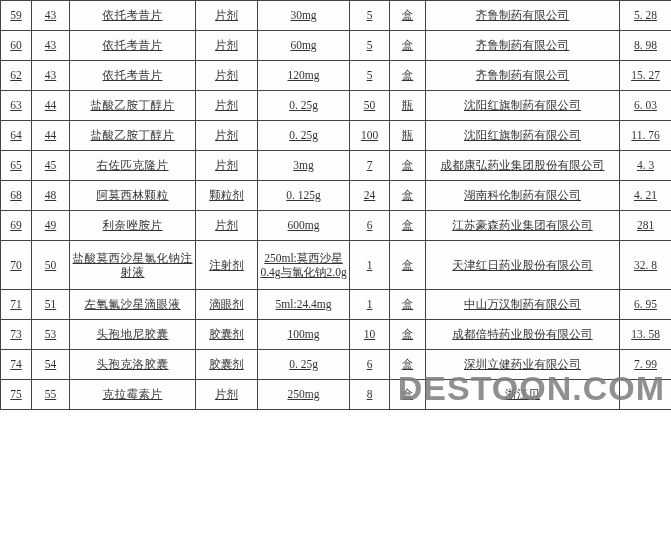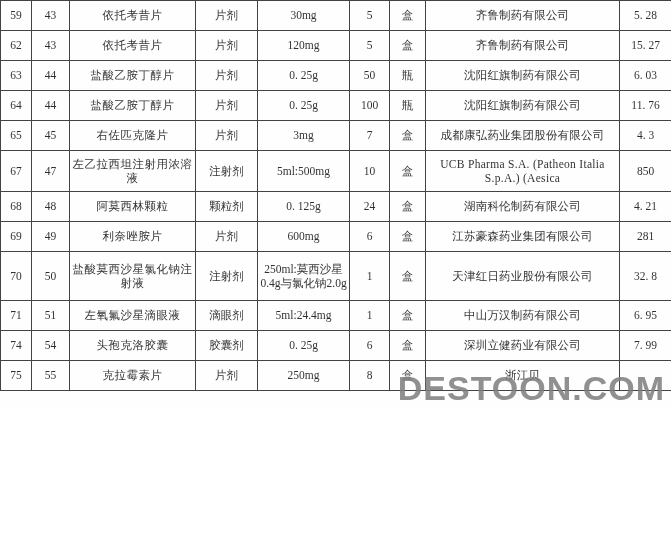--- a/index.html
+++ b/index.html
@@ -14,20 +14,21 @@
     color: #1a1a1a;
     position: relative;
     overflow: hidden;
   }
   #sheet {
     position: absolute;
     left: 0;
     top: 0;
     width: 671px;
     height: 410px;
+    text-decoration: underline;
   }
   table.drug-table {
     border-collapse: collapse;
     width: 671px;
     table-layout: fixed;
   }
   table.drug-table td {
     border: 1px solid #2b2b2b;
     text-align: center;
     vertical-align: middle;
@@ -106,20 +107,31 @@
           <td class="cell-seq">43</td>
           <td class="cell-name">依托考昔片</td>
           <td class="cell-form">片剂</td>
           <td class="cell-spec">30mg</td>
           <td class="cell-qty">5</td>
           <td class="cell-unit">盒</td>
           <td class="cell-maker">齐鲁制药有限公司</td>
           <td class="cell-price">5. 28</td>
         </tr>
         <tr class="row-h-normal">
+          <td class="cell-no">60</td>
+          <td class="cell-seq">43</td>
+          <td class="cell-name">依托考昔片</td>
+          <td class="cell-form">片剂</td>
+          <td class="cell-spec">60mg</td>
+          <td class="cell-qty">5</td>
+          <td class="cell-unit">盒</td>
+          <td class="cell-maker">齐鲁制药有限公司</td>
+          <td class="cell-price">8. 98</td>
+        </tr>
+        <tr class="row-h-normal">
           <td class="cell-no">62</td>
           <td class="cell-seq">43</td>
           <td class="cell-name">依托考昔片</td>
           <td class="cell-form">片剂</td>
           <td class="cell-spec">120mg</td>
           <td class="cell-qty">5</td>
           <td class="cell-unit">盒</td>
           <td class="cell-maker">齐鲁制药有限公司</td>
           <td class="cell-price">15. 27</td>
         </tr>
@@ -148,31 +160,20 @@
         <tr class="row-h-normal">
           <td class="cell-no">65</td>
           <td class="cell-seq">45</td>
           <td class="cell-name">右佐匹克隆片</td>
           <td class="cell-form">片剂</td>
           <td class="cell-spec">3mg</td>
           <td class="cell-qty">7</td>
           <td class="cell-unit">盒</td>
           <td class="cell-maker">成都康弘药业集团股份有限公司</td>
           <td class="cell-price">4. 3</td>
-        </tr>
-        <tr class="row-h-tall">
-          <td class="cell-no">67</td>
-          <td class="cell-seq">47</td>
-          <td class="cell-name">左乙拉西坦注射用浓溶液</td>
-          <td class="cell-form">注射剂</td>
-          <td class="cell-spec small-spec">5ml:500mg</td>
-          <td class="cell-qty">10</td>
-          <td class="cell-unit">盒</td>
-          <td class="cell-maker latin">UCB Pharma S.A. (Patheon Italia S.p.A.) (Aesica</td>
-          <td class="cell-price">850</td>
         </tr>
         <tr class="row-h-normal">
           <td class="cell-no">68</td>
           <td class="cell-seq">48</td>
           <td class="cell-name">阿莫西林颗粒</td>
           <td class="cell-form">颗粒剂</td>
           <td class="cell-spec">0. 125g</td>
           <td class="cell-qty">24</td>
           <td class="cell-unit">盒</td>
           <td class="cell-maker">湖南科伦制药有限公司</td>
@@ -205,20 +206,31 @@
           <td class="cell-seq">51</td>
           <td class="cell-name">左氧氟沙星滴眼液</td>
           <td class="cell-form">滴眼剂</td>
           <td class="cell-spec">5ml:24.4mg</td>
           <td class="cell-qty">1</td>
           <td class="cell-unit">盒</td>
           <td class="cell-maker">中山万汉制药有限公司</td>
           <td class="cell-price">6. 95</td>
         </tr>
         <tr class="row-h-normal">
+          <td class="cell-no">73</td>
+          <td class="cell-seq">53</td>
+          <td class="cell-name">头孢地尼胶囊</td>
+          <td class="cell-form">胶囊剂</td>
+          <td class="cell-spec">100mg</td>
+          <td class="cell-qty">10</td>
+          <td class="cell-unit">盒</td>
+          <td class="cell-maker">成都倍特药业股份有限公司</td>
+          <td class="cell-price">13. 58</td>
+        </tr>
+        <tr class="row-h-normal">
           <td class="cell-no">74</td>
           <td class="cell-seq">54</td>
           <td class="cell-name">头孢克洛胶囊</td>
           <td class="cell-form">胶囊剂</td>
           <td class="cell-spec">0. 25g</td>
           <td class="cell-qty">6</td>
           <td class="cell-unit">盒</td>
           <td class="cell-maker">深圳立健药业有限公司</td>
           <td class="cell-price">7. 99</td>
         </tr>

